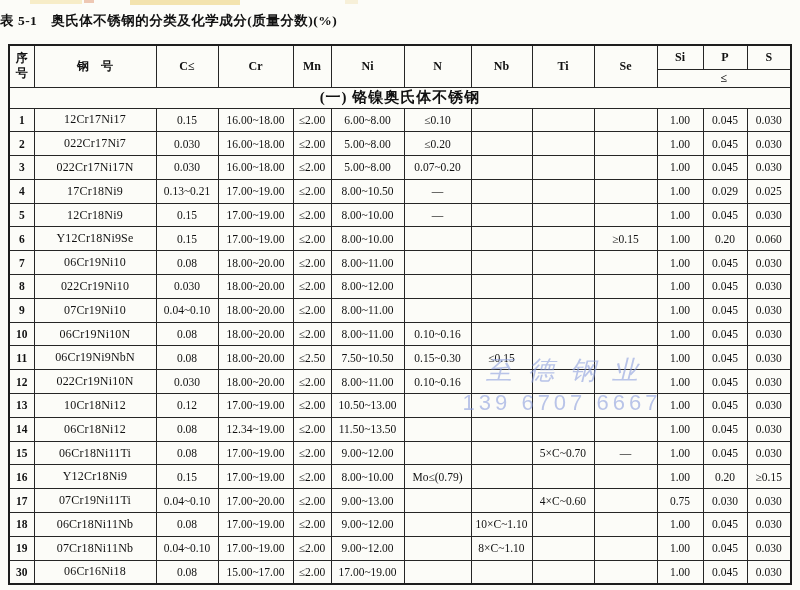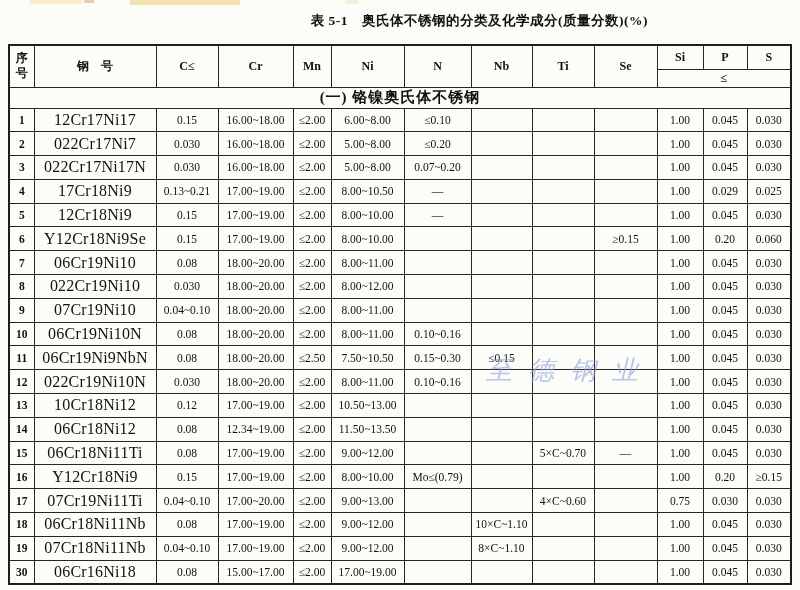--- a/index.html
+++ b/index.html
@@ -8,21 +8,21 @@
     background: #fcfcf8;
     overflow: hidden;
     font-family: "Liberation Serif", "DejaVu Serif", serif;
     color: #111;
     position: relative;
   }
   .highlight-strip { position: absolute; top: 0; }
   .page-title {
     position: absolute;
     top: 12px; left: 0; width: 648px;
-    text-align: right;
+    text-align: left;
     font-size: 13.5px;
     font-weight: bold;
     letter-spacing: 0.5px;
   }
   .table-wrap {
     position: absolute;
     left: 8px; top: 44px;
   }
   table.comp-table {
     border-collapse: collapse;
@@ -53,21 +53,21 @@
   tr.section-row td {
     font-size: 15px;
     font-weight: bold;
     letter-spacing: 1px;
   }
   tr.data-row { height: 23.8px; }
   tr.data-row td {
     font-size: 11.5px;
     white-space: nowrap;
   }
-  tr.data-row td.grade { font-size: 16px; letter-spacing: 0.2px; }
+  tr.data-row td.grade { font-size: 12px; letter-spacing: 0.2px; }
   tr.data-row td.rownum { font-size: 11.5px; font-weight: bold; }
   .watermark {
     position: absolute;
     left: 462px; top: 356px;
     width: 200px;
     text-align: center;
     font-family: "Liberation Sans", sans-serif;
     color: rgba(140, 158, 222, 0.60);
     pointer-events: none;
     z-index: 5;
@@ -437,13 +437,14 @@
           <td>1.00</td>
           <td>0.045</td>
           <td>0.030</td>
         </tr>
       </tbody>
   </table>
 </div>
 
 <div class="watermark">
   <div class="wm-line1">至德钢业</div>
+  <div class="wm-line2">139 6707 6667</div>
 </div>
 
 </body></html>

